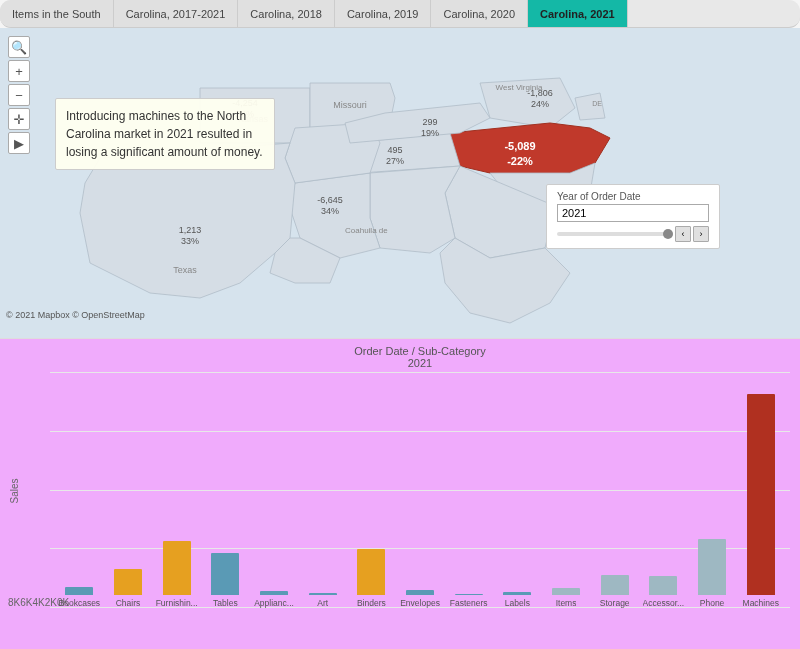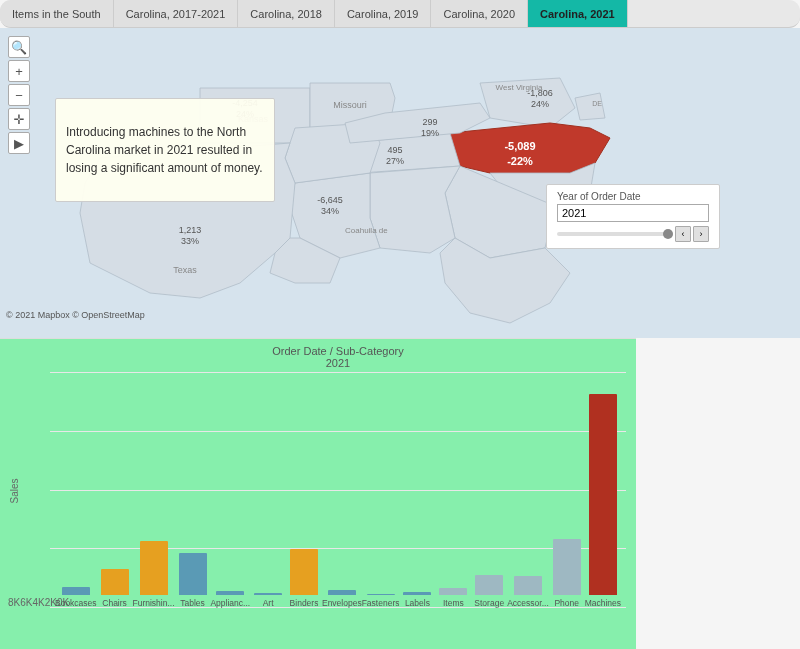--- a/index.html
+++ b/index.html
@@ -70,21 +70,21 @@
       color: #555;
     }
 
     
     .annotation-box {
       position: absolute;
       top: 70px;
       left: 55px;
       background: rgba(255,255,240,0.95);
       border: 1px solid #ccc;
-      padding: 24px 10px;
+      padding: 8px 10px;
       max-width: 220px;
       font-size: 12px;
       line-height: 1.5;
       color: #333;
       border-radius: 2px;
     }
 
     
     .year-filter {
       position: absolute;
@@ -149,22 +149,22 @@
       position: absolute;
       bottom: 18px;
       left: 6px;
       font-size: 9px;
       color: #555;
     }
 
     
     .chart-section {
       position: relative;
-      background: #86efac;
-      width: 636px;
+      background: #f0abfc;
+      width: 800px;
       height: 311px;
       border-top: 1px solid #ddd;
       padding: 6px 10px 30px 50px;
     }
     .chart-title {
       text-align: center;
       font-size: 11px;
       color: #555;
       margin-bottom: 0px;
     }

